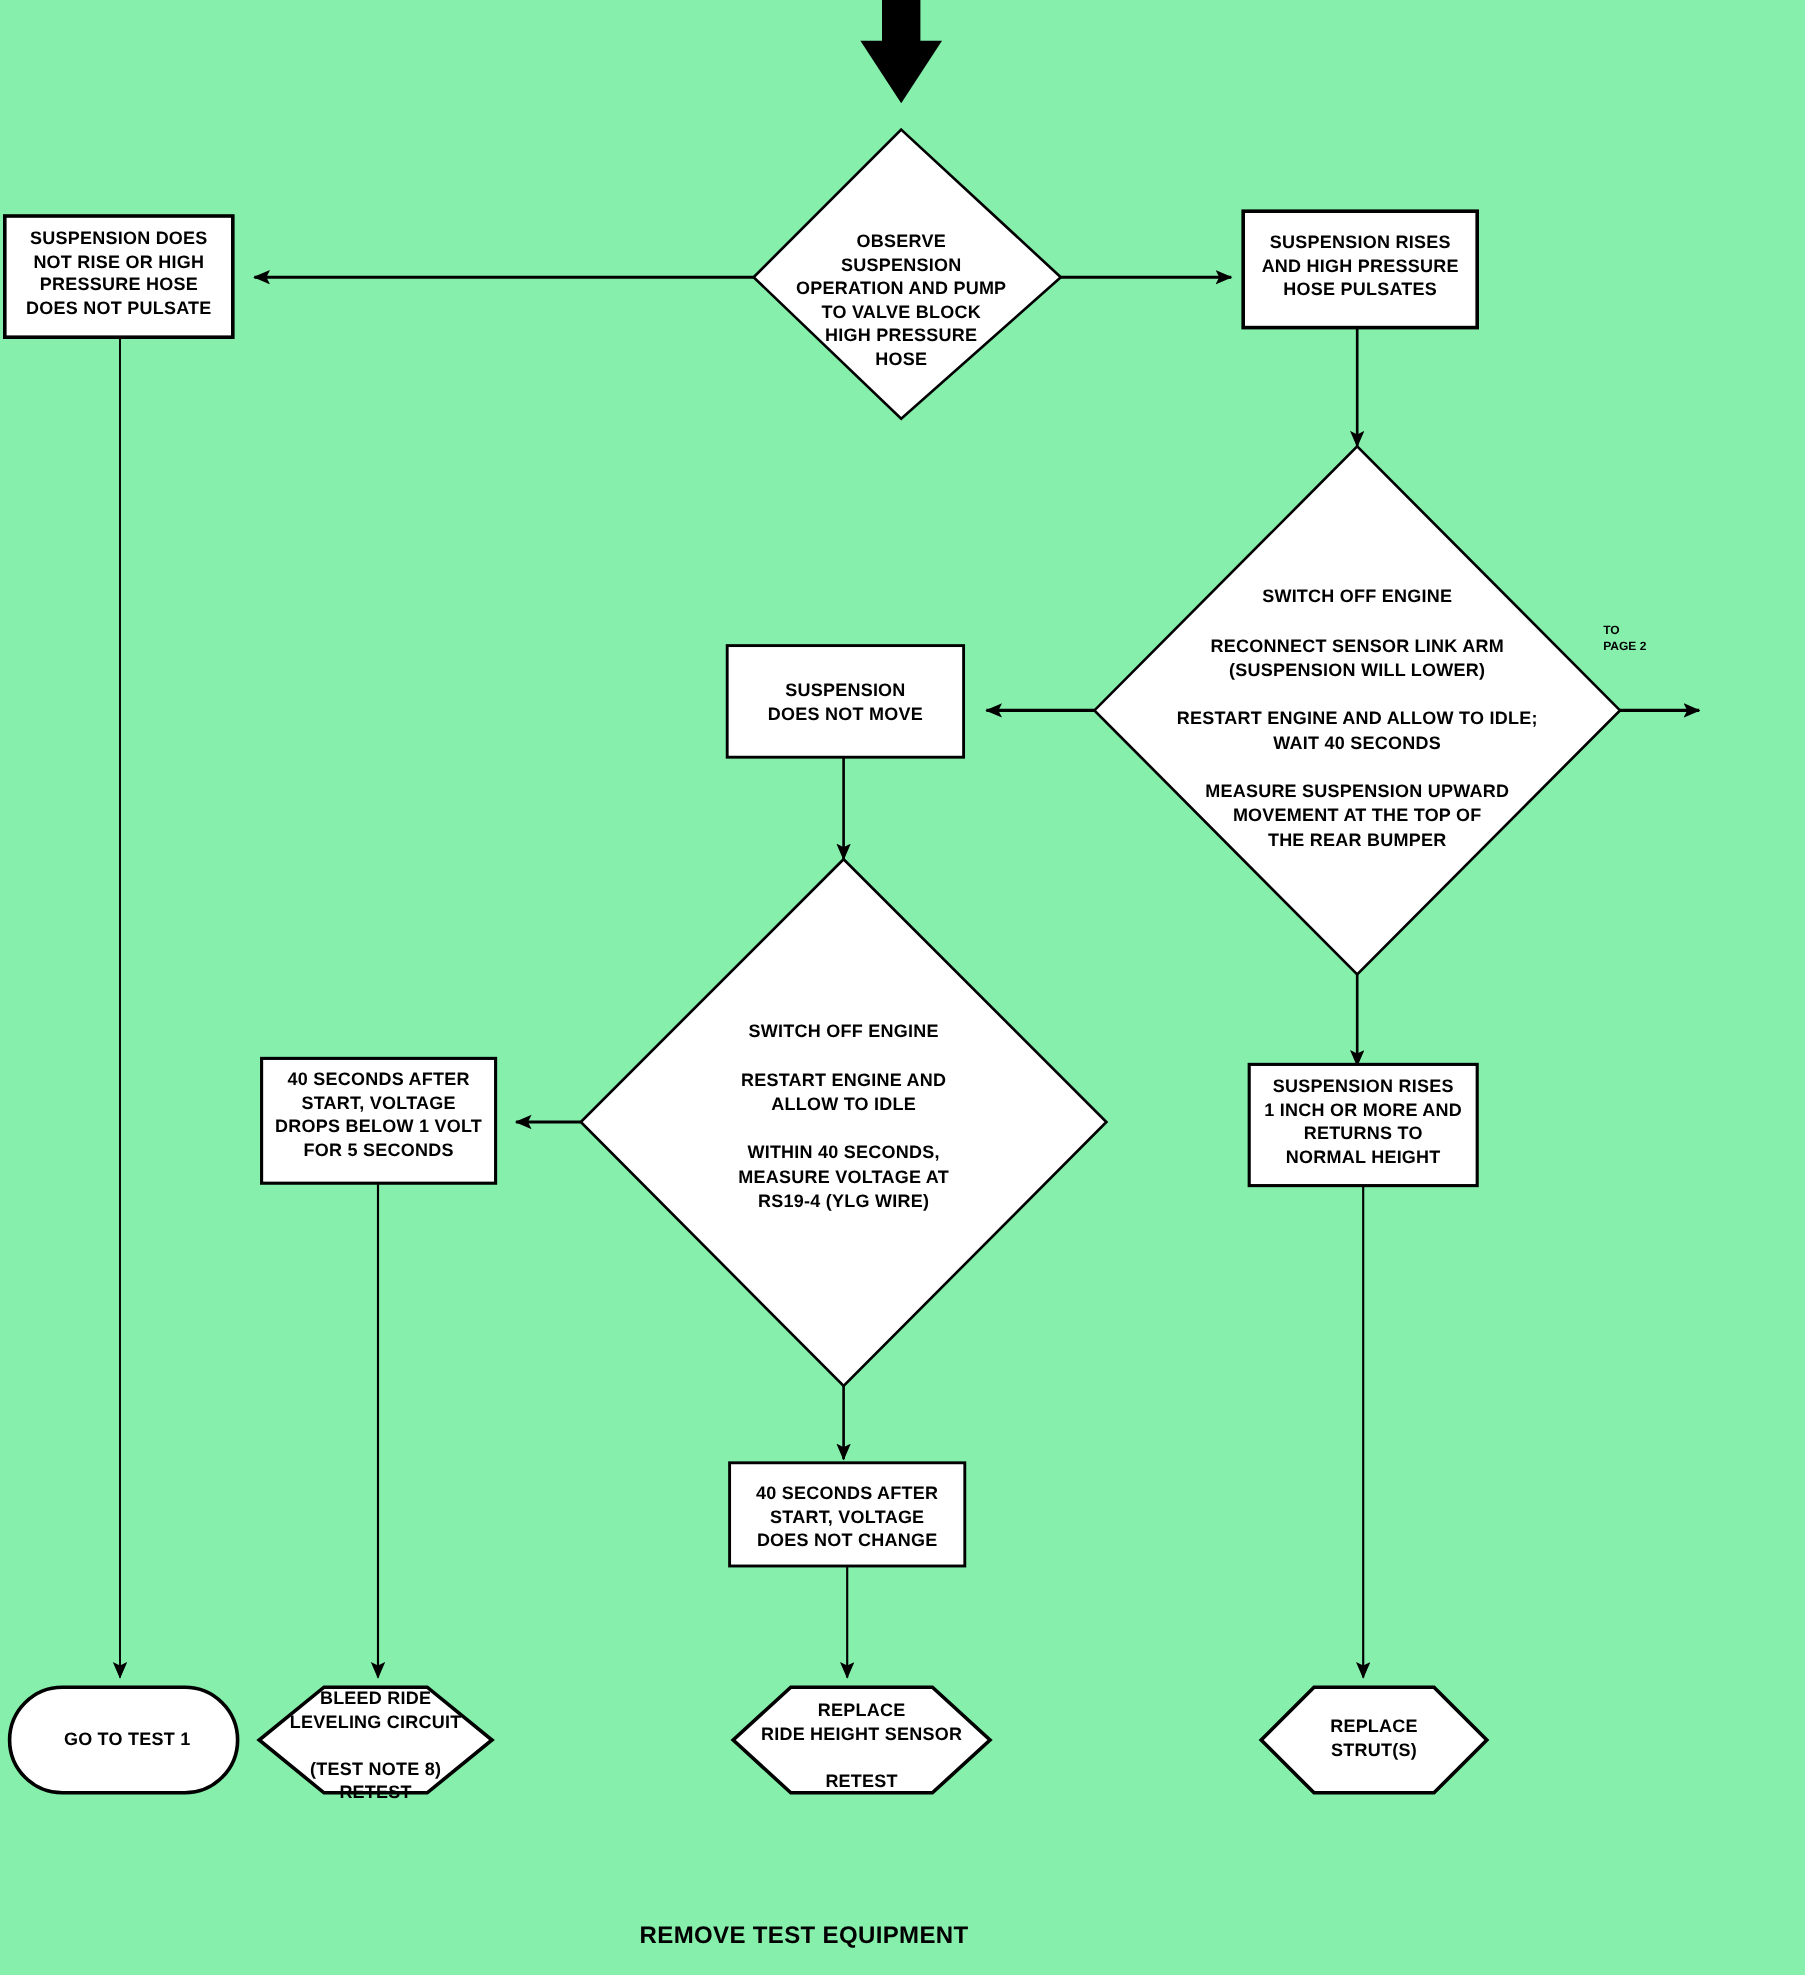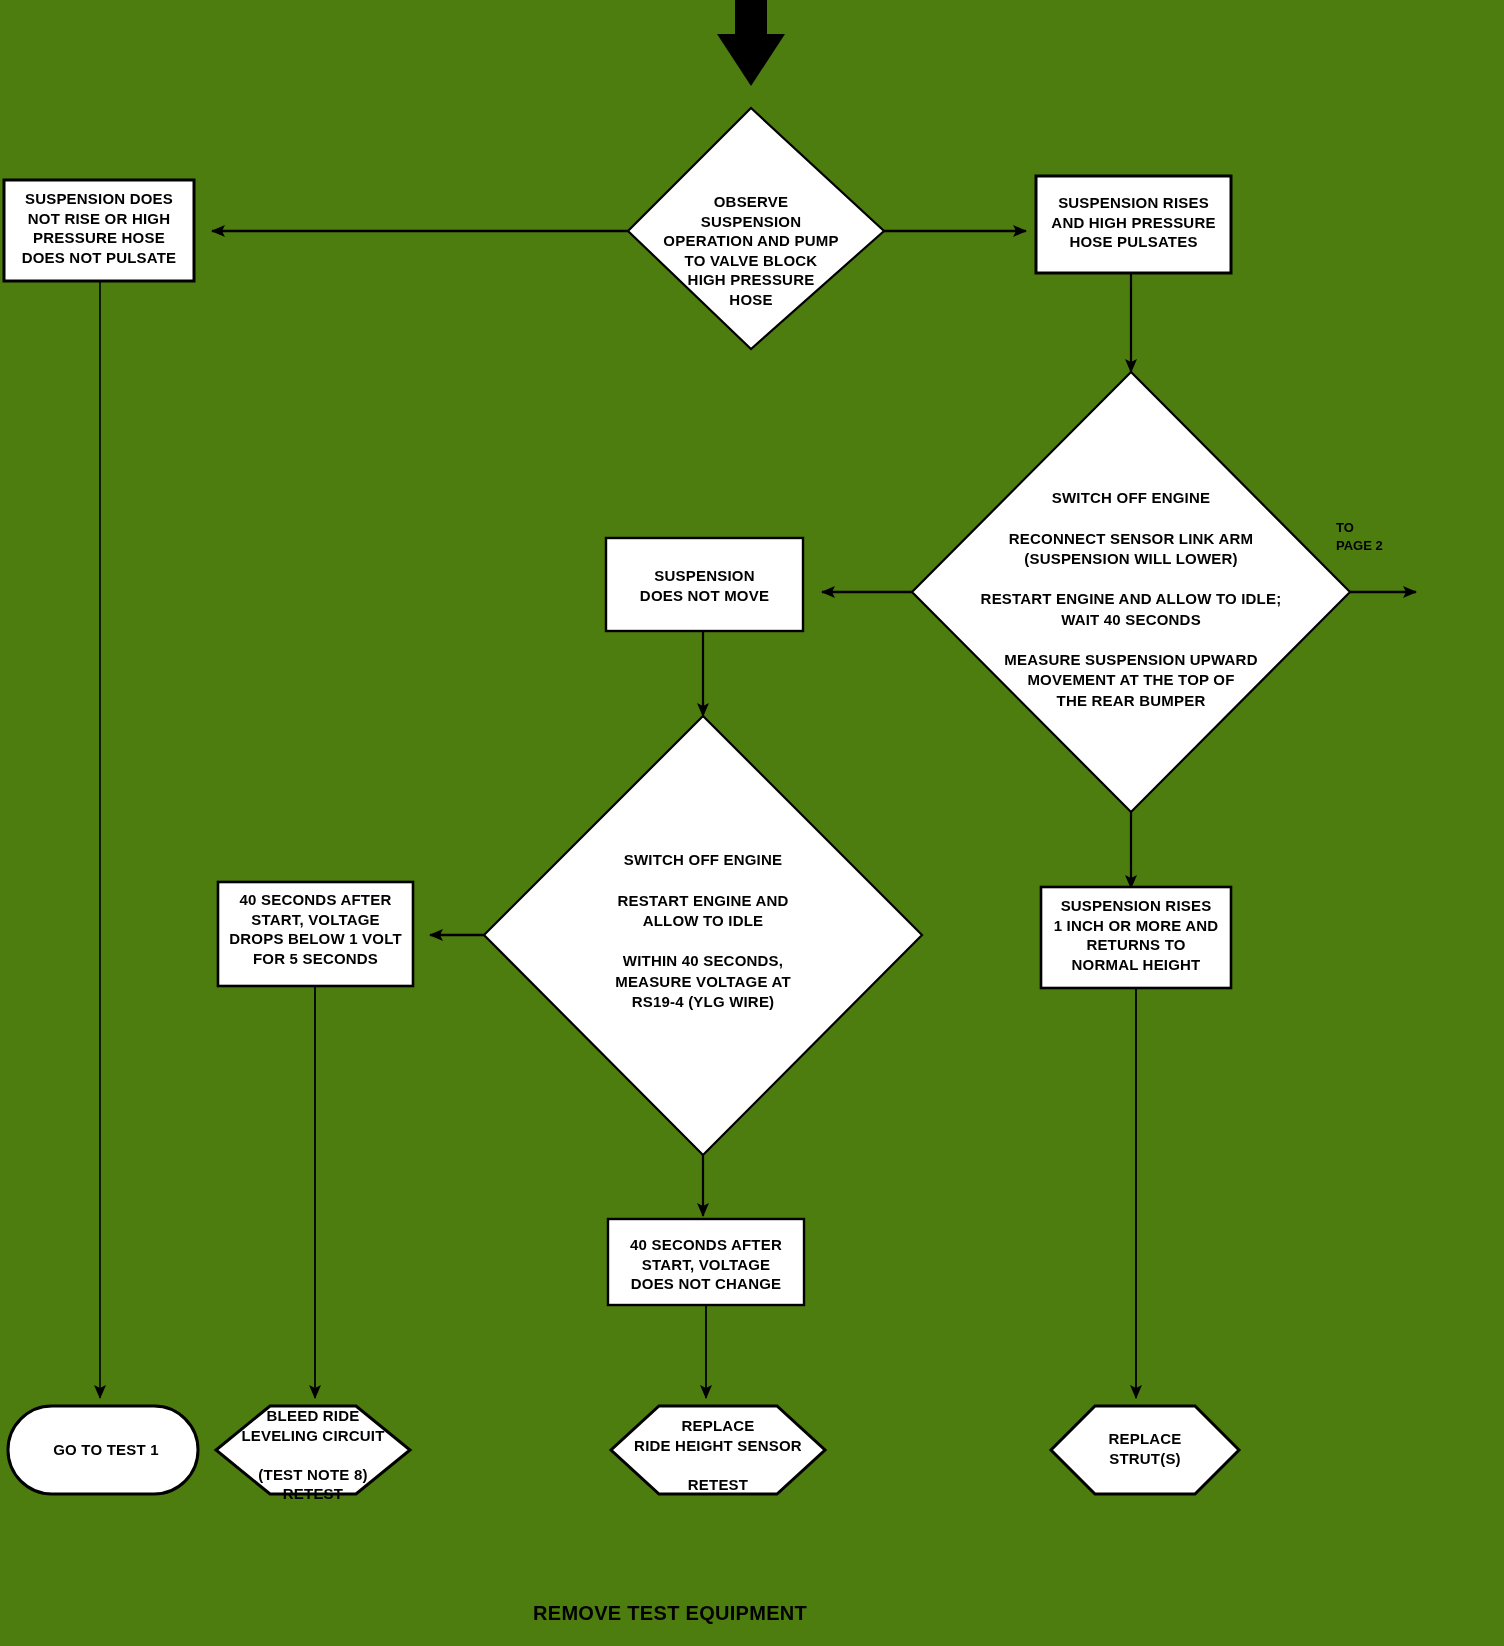--- a/index.html
+++ b/index.html
@@ -7,21 +7,21 @@
     padding: 0;
     background: #ffffff;
   }
   body {
     font-family: "Liberation Sans", sans-serif;
   }
   #canvas {
     position: relative;
     width: 1504px;
     height: 1646px;
-    background: #4d7c0f;
+    background: #86efac;
     overflow: hidden;
   }
   svg.layer {
     position: absolute;
     left: 0;
     top: 0;
     width: 1504px;
     height: 1646px;
   }
   .node-text {
@@ -38,21 +38,21 @@
   .footer-title {
     position: absolute;
     font-weight: bold;
     font-size: 20px;
     color: #000000;
     letter-spacing: 0.3px;
   }
   .side-label {
     position: absolute;
     font-weight: bold;
-    font-size: 13px;
+    font-size: 10px;
     color: #000000;
     line-height: 1.35;
     white-space: pre-line;
   }
 </style>
 </head>
 <body>
 
 <div id="canvas">
 

